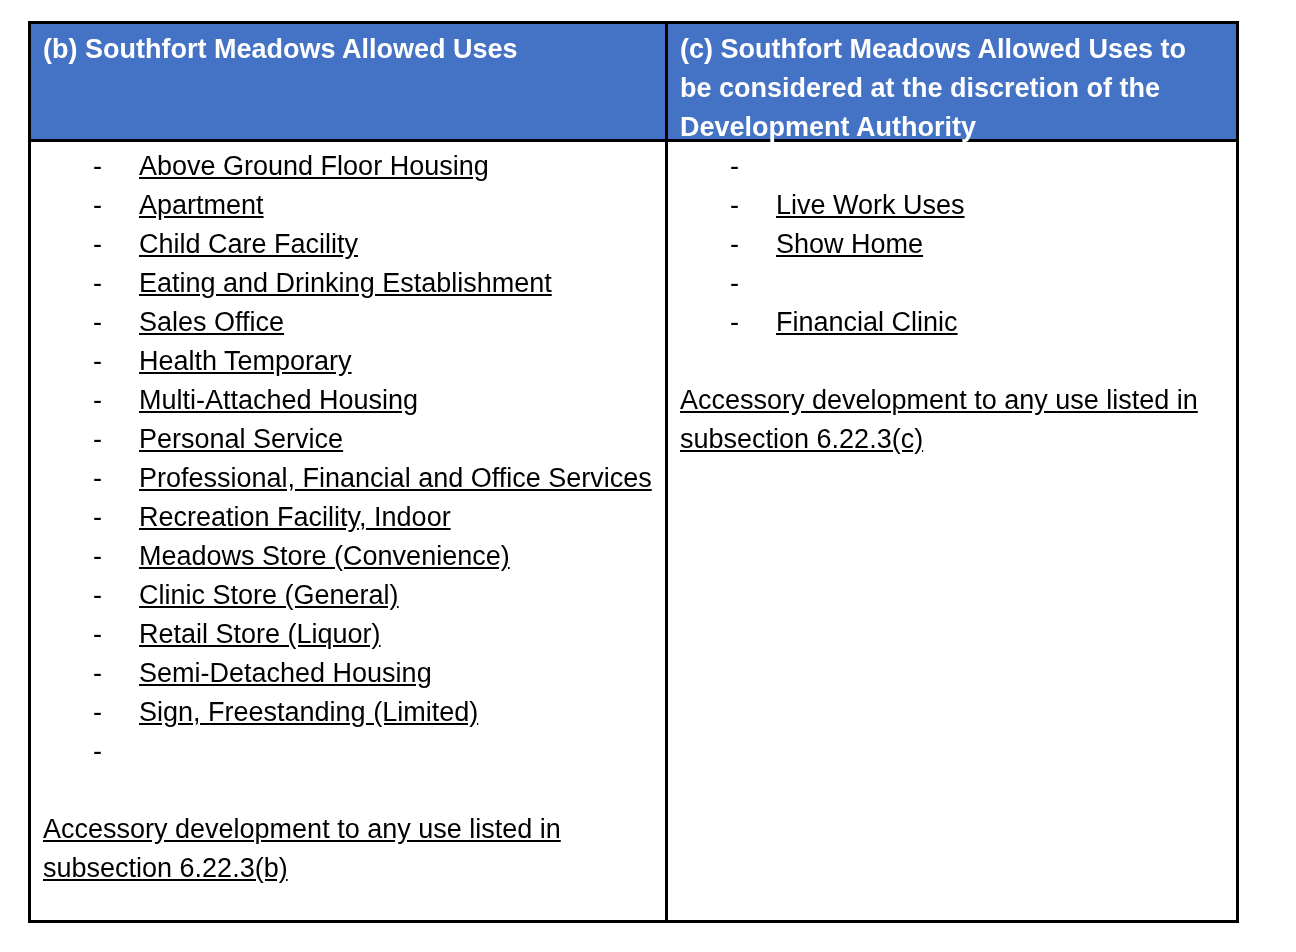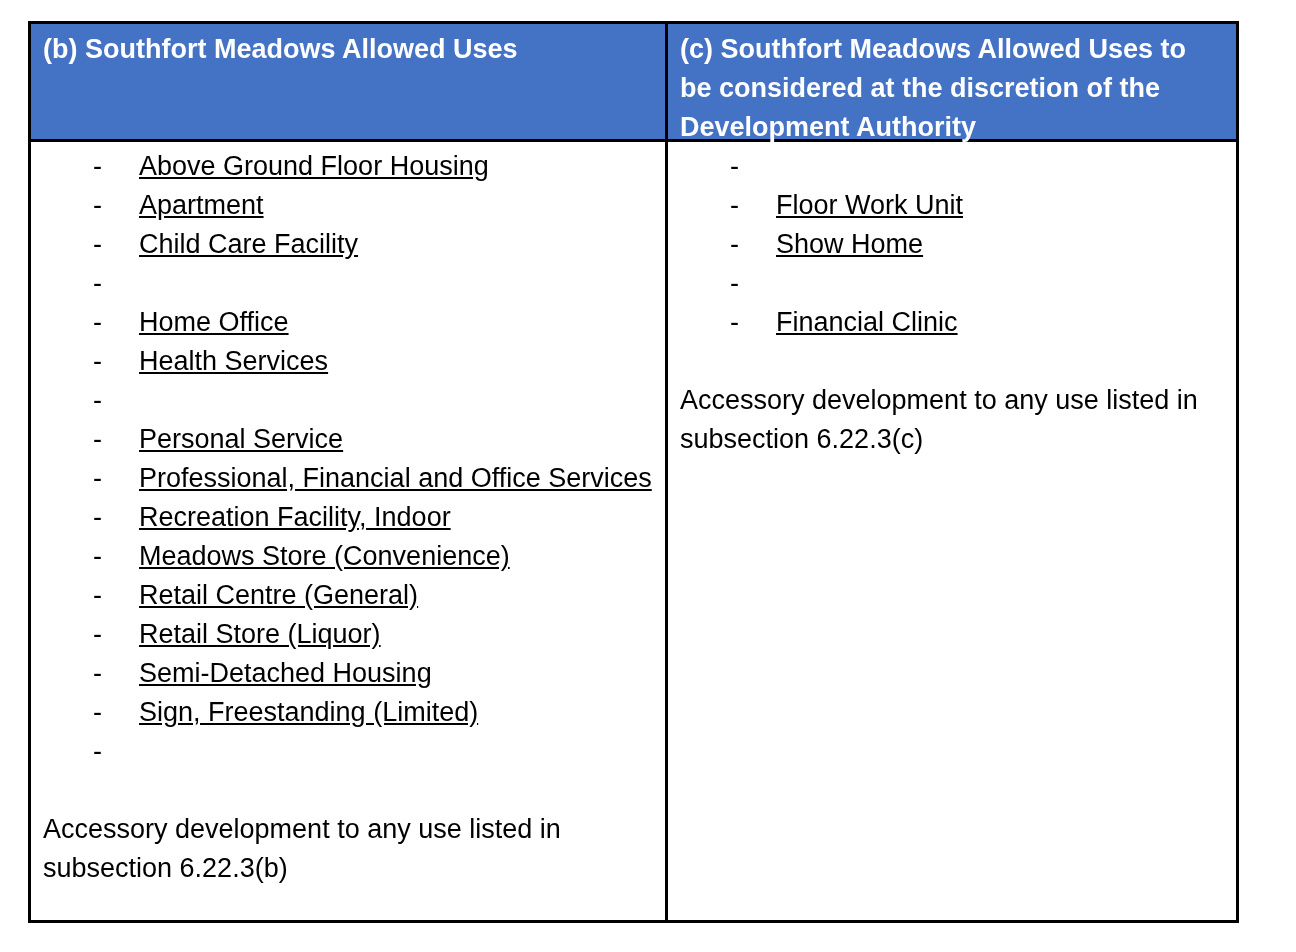--- a/index.html
+++ b/index.html
@@ -66,20 +66,21 @@
     width: 46px;
     flex: 0 0 46px;
   }
   .item-text {
     flex: 1;
     min-width: 0;
     text-decoration: underline;
   }
   .footer-note {
     margin: 39px 0 0 0;
+    text-decoration: underline;
   }
 </style>
 </head>
 <body>
 
 <div class="page">
   <div class="use-table">
 
     <div class="col col-left">
       <div class="header-cell">(b) Southfort Meadows Allowed Uses</div>
@@ -96,34 +97,36 @@
               <span class="item-text">Apartment</span>
             </div>
 
             <div class="list-item">
               <span class="dash">-</span>
               <span class="item-text">Child Care Facility</span>
             </div>
 
             <div class="list-item">
               <span class="dash">-</span>
-            </div>
-
-            <div class="list-item">
-              <span class="dash">-</span>
-              <span class="item-text">Home Office</span>
-            </div>
-
-            <div class="list-item">
-              <span class="dash">-</span>
-              <span class="item-text">Health Services</span>
-            </div>
-
-            <div class="list-item">
-              <span class="dash">-</span>
+              <span class="item-text">Eating and Drinking Establishment</span>
+            </div>
+
+            <div class="list-item">
+              <span class="dash">-</span>
+              <span class="item-text">Sales Office</span>
+            </div>
+
+            <div class="list-item">
+              <span class="dash">-</span>
+              <span class="item-text">Health Temporary</span>
+            </div>
+
+            <div class="list-item">
+              <span class="dash">-</span>
+              <span class="item-text">Multi-Attached Housing</span>
             </div>
 
             <div class="list-item">
               <span class="dash">-</span>
               <span class="item-text">Personal Service</span>
             </div>
 
             <div class="list-item">
               <span class="dash">-</span>
               <span class="item-text">Professional, Financial and Office Services</span>
@@ -134,21 +137,21 @@
               <span class="item-text">Recreation Facility, Indoor</span>
             </div>
 
             <div class="list-item">
               <span class="dash">-</span>
               <span class="item-text">Meadows Store (Convenience)</span>
             </div>
 
             <div class="list-item">
               <span class="dash">-</span>
-              <span class="item-text">Retail Centre (General)</span>
+              <span class="item-text">Clinic Store (General)</span>
             </div>
 
             <div class="list-item">
               <span class="dash">-</span>
               <span class="item-text">Retail Store (Liquor)</span>
             </div>
 
             <div class="list-item">
               <span class="dash">-</span>
               <span class="item-text">Semi-Detached Housing</span>
@@ -171,21 +174,21 @@
       <div class="header-cell">(c) Southfort Meadows Allowed Uses to be considered at the discretion of the Development Authority</div>
       <div class="body-cell">
         <div class="list">
 
             <div class="list-item">
               <span class="dash">-</span>
             </div>
 
             <div class="list-item">
               <span class="dash">-</span>
-              <span class="item-text">Floor Work Unit</span>
+              <span class="item-text">Live Work Uses</span>
             </div>
 
             <div class="list-item">
               <span class="dash">-</span>
               <span class="item-text">Show Home</span>
             </div>
 
             <div class="list-item">
               <span class="dash">-</span>
             </div>

